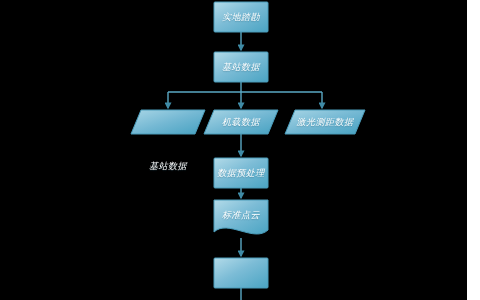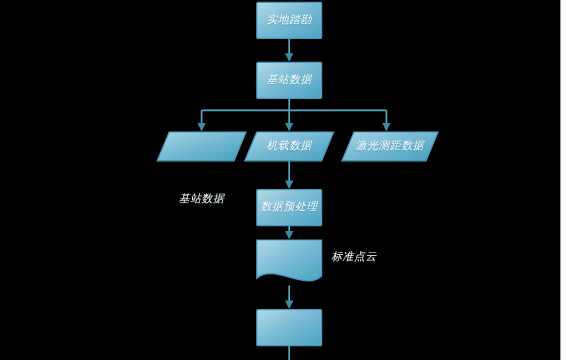--- a/index.html
+++ b/index.html
@@ -93,15 +93,15 @@
       <rect x="214" y="258" width="54" height="30" rx="1" fill="url(#nodeGrad)"></rect>
     </g>
   </svg>
 
   <div class="node-label" style="left:214px; top:2px;   width:54px; height:30px;">实地踏勘</div>
   <div class="node-label" style="left:214px; top:52px;  width:54px; height:30px;">基站数据</div>
   <div class="node-label" style="left:131px; top:110px; width:74px; height:24px;margin-top:44px;">基站数据</div>
   <div class="node-label" style="left:204px; top:110px; width:74px; height:24px;">机载数据</div>
   <div class="node-label" style="left:214px; top:158px; width:54px; height:30px;">数据预处理</div>
   <div class="node-label" style="left:285px; top:110px; width:80px; height:24px;">激光测距数据</div>
-  <div class="node-label" style="left:224px; top:200px; width:54px; height:30px;padding-left:44px;">标准点云</div>
+  <div class="node-label" style="left:214px; top:200px; width:54px; height:30px;">标准点云</div>
 
 </div>
 
 </body></html>

